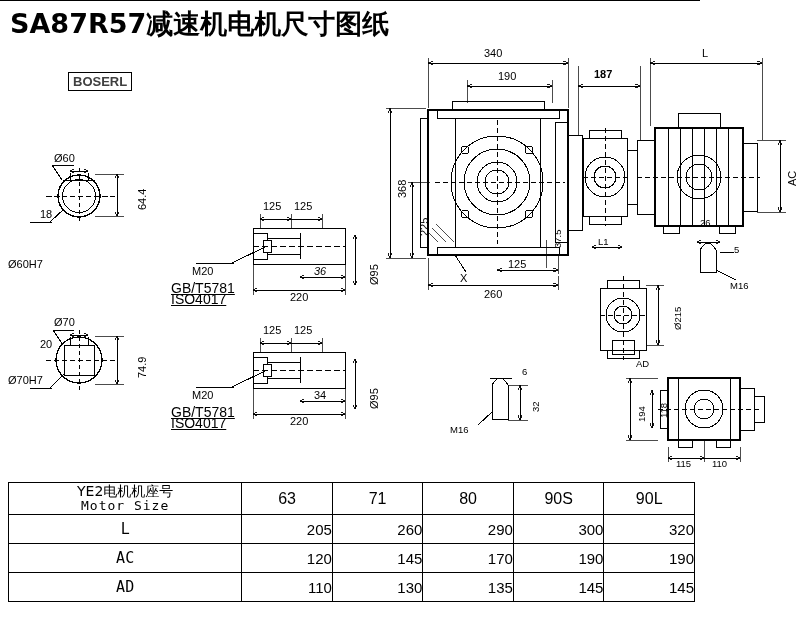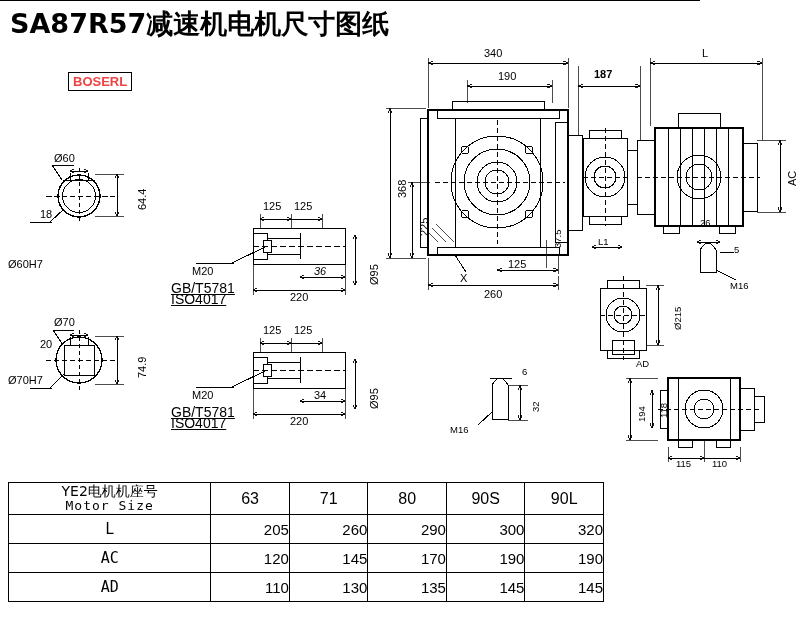--- a/index.html
+++ b/index.html
@@ -9,31 +9,31 @@
     color:#000;position:relative;overflow:hidden;
   }
   .title{
     position:absolute;left:10px;top:6px;
     font-size:27px;font-weight:bold;letter-spacing:0px;
     font-family:"DejaVu Sans", sans-serif;
   }
   .logo{
     position:absolute;left:68px;top:72px;
     border:1px solid #000;padding:1px 4px;
-    color:#ef4444;font-weight:bold;font-size:13px;
+    color:#404040;font-weight:bold;font-size:13px;
     font-family:"Liberation Sans", sans-serif;
   }
   .lbl{position:absolute;font-size:11px;font-family:"Liberation Sans",sans-serif;white-space:nowrap;}
   .lbl.sm{font-size:9.5px;}
   .lbl.xs{font-size:14px;text-decoration:underline;}
   .rot{transform:rotate(-90deg);transform-origin:0 0;}
   svg{position:absolute;left:0;top:0;overflow:visible;}
 
   table.spec{
-    position:absolute;left:8px;top:482px;width:596px;
+    position:absolute;left:8px;top:482px;width:687px;
     border-collapse:collapse;
     font-family:"Liberation Sans", sans-serif;
   }
   table.spec td{
     border:1px solid #000;text-align:center;font-size:15px;height:28px;padding:0;
   }
   table.spec td.hdr1{width:200px;font-size:14px;line-height:1.15;font-family:"DejaVu Sans",sans-serif;}
   table.spec td.hdrnum{width:77px;font-size:16px;}
   table.spec td.rowlabel{font-size:15px;font-family:"DejaVu Sans Mono",monospace;}
   table.spec td.val{font-size:15px;text-align:right;}

